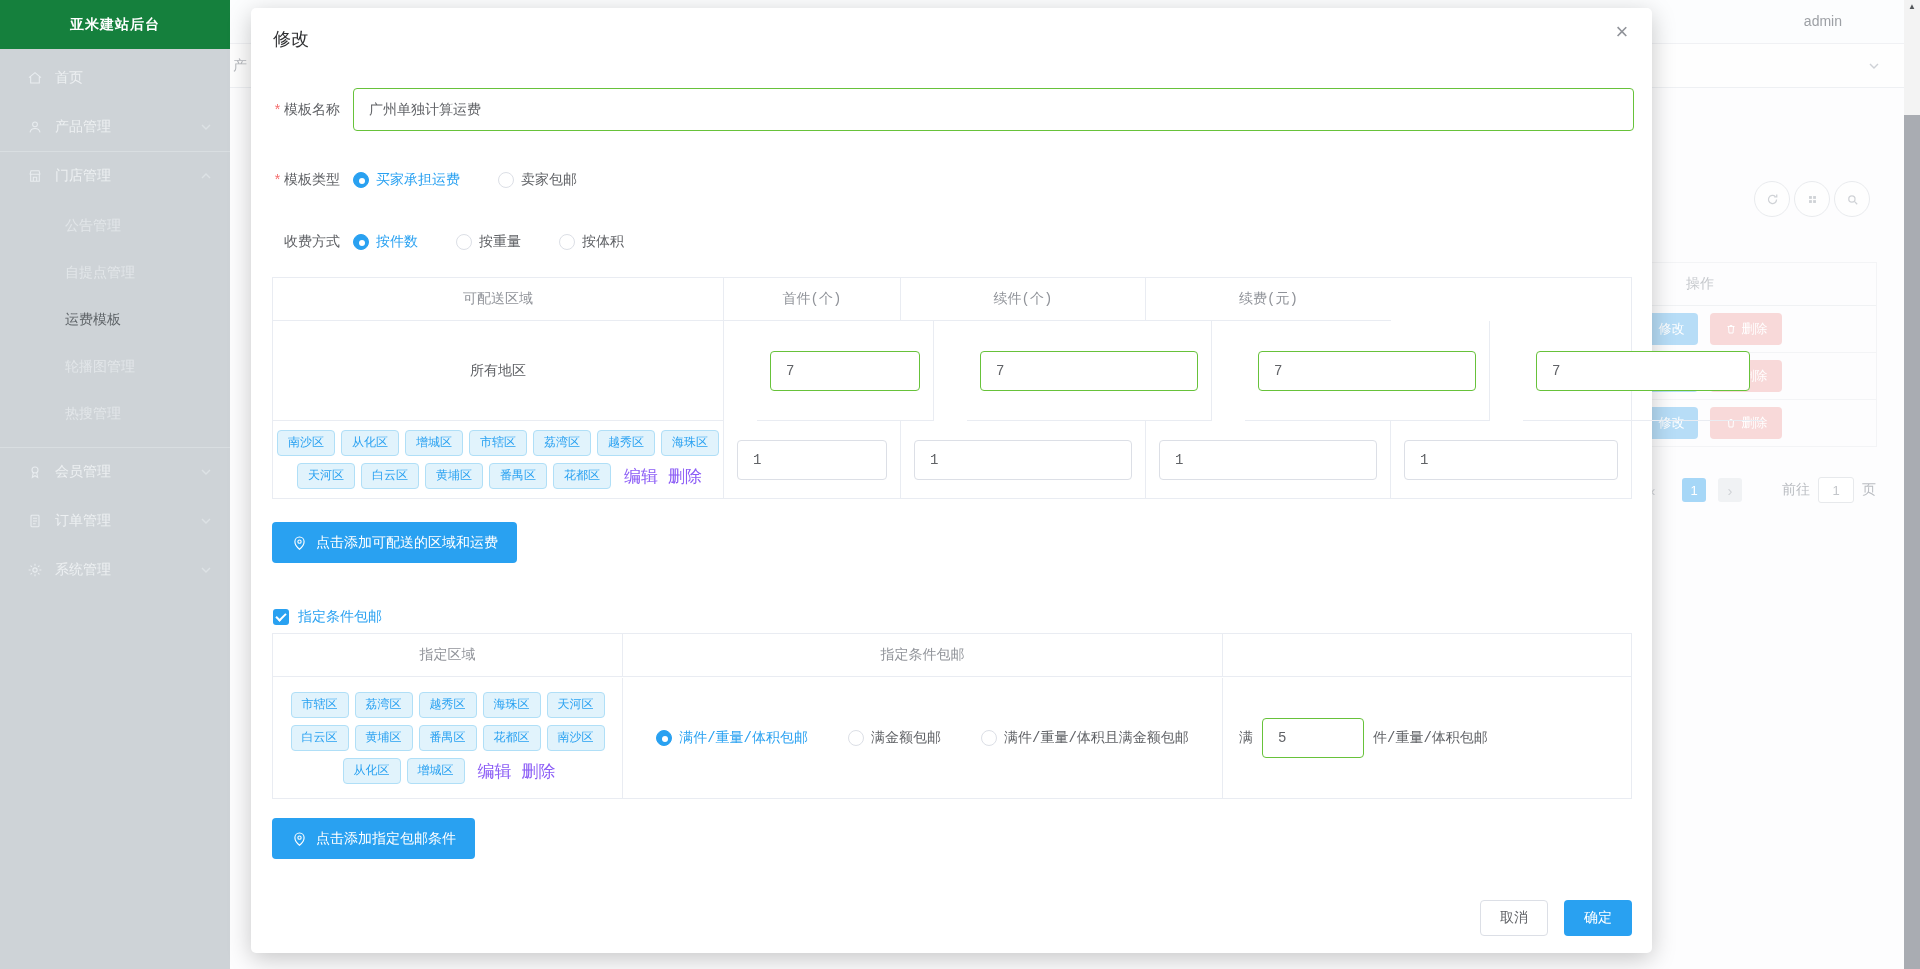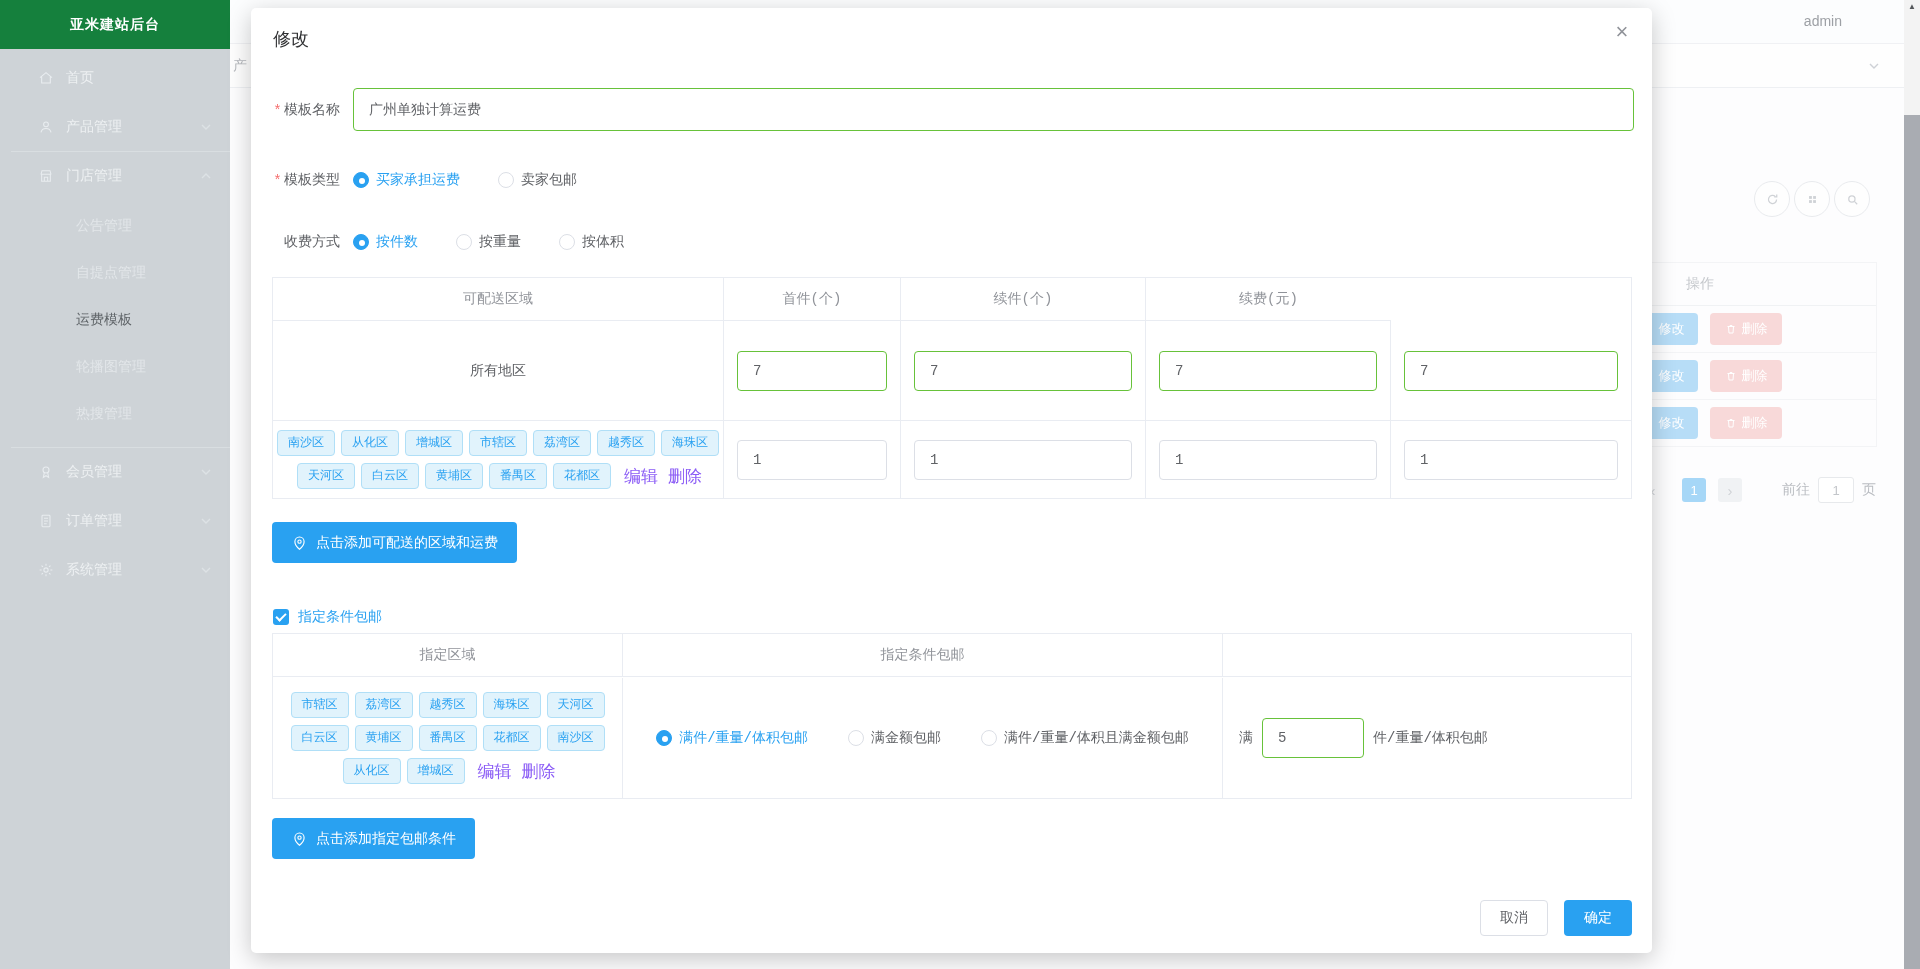--- a/index.html
+++ b/index.html
@@ -27,21 +27,21 @@
   .pg-prev { width:22px; text-align:center; color:#d3d6da; font-size:15px; }
   .pg-page { width:24px; height:24px; margin-left:18px; background:#a6d7f7; color:#fff; border-radius:3px; display:flex; align-items:center; justify-content:center; font-size:13px; }
   .pg-next { width:24px; height:24px; margin-left:12px; background:#f0f2f4; color:#cfd2d6; border-radius:3px; display:flex; align-items:center; justify-content:center; font-size:15px; }
   .pg-goto { margin-left:40px;text-align:right; }
   .pg-input { width:36px; height:26px; margin-left:8px; border:1px solid #e7e9ec; border-radius:3px; text-align:center; color:#c3c6ca; font-size:13px; background:#fff; font-family:inherit; }
   .pg-unit { margin-left:8px; }
 
   
   .sidebar { position:absolute; left:0; top:0; width:230px; height:969px; background:#ced3d7; z-index:2; }
   .brand { height:49px; background:#15803d; color:#ffffff; font-size:14px; font-weight:bold; text-align:center; line-height:49px; letter-spacing:1px; }
-  .menu { padding-top:4px;padding-left:11px; }
+  .menu { padding-top:4px; }
   .s-item { height:49px; display:flex; align-items:center; padding:0 18px 0 27px; color:#edf0f2; font-size:14px; }
   .s-item .s-ico { margin-right:12px; flex:none; color:#e9edf0; }
   .s-item .chev { margin-left:auto; color:#dde2e5; }
   .s-item.div-top { border-top:1px solid #d9dee1; }
   .submenu { padding:2px 0 10px; }
   .s-sub { height:47px; display:flex; align-items:center; padding-left:65px; color:#e2e6e9; font-size:14px; }
   .s-sub.active { color:#5f6468; }
 
   
   .sb { position:absolute; right:0; top:0; width:16px; height:969px; background:#f3f3f3; z-index:40; }
@@ -336,21 +336,21 @@
       </span>
   </div>
 
   <div class="grid-table t1" style="top:269px;">
     <div class="g-row g-head">
       <div class="g-cell">可配送区域</div>
       <div class="g-cell">首件(个)</div>
       <div class="g-cell">续件(个)</div>
       <div class="g-cell">续费(元)</div>
     </div>
-    <div class="g-row" style="height:100px;">
+    <div class="g-row" style="height:100px;gap:33px;">
       <div class="g-cell">所有地区</div>
       <div class="g-cell">
           <input class="inp green cell-inp" value="7" style="">
         </div>
       <div class="g-cell">
           <input class="inp green cell-inp" value="7" style="">
         </div>
       <div class="g-cell">
           <input class="inp green cell-inp" value="7" style="">
         </div>

